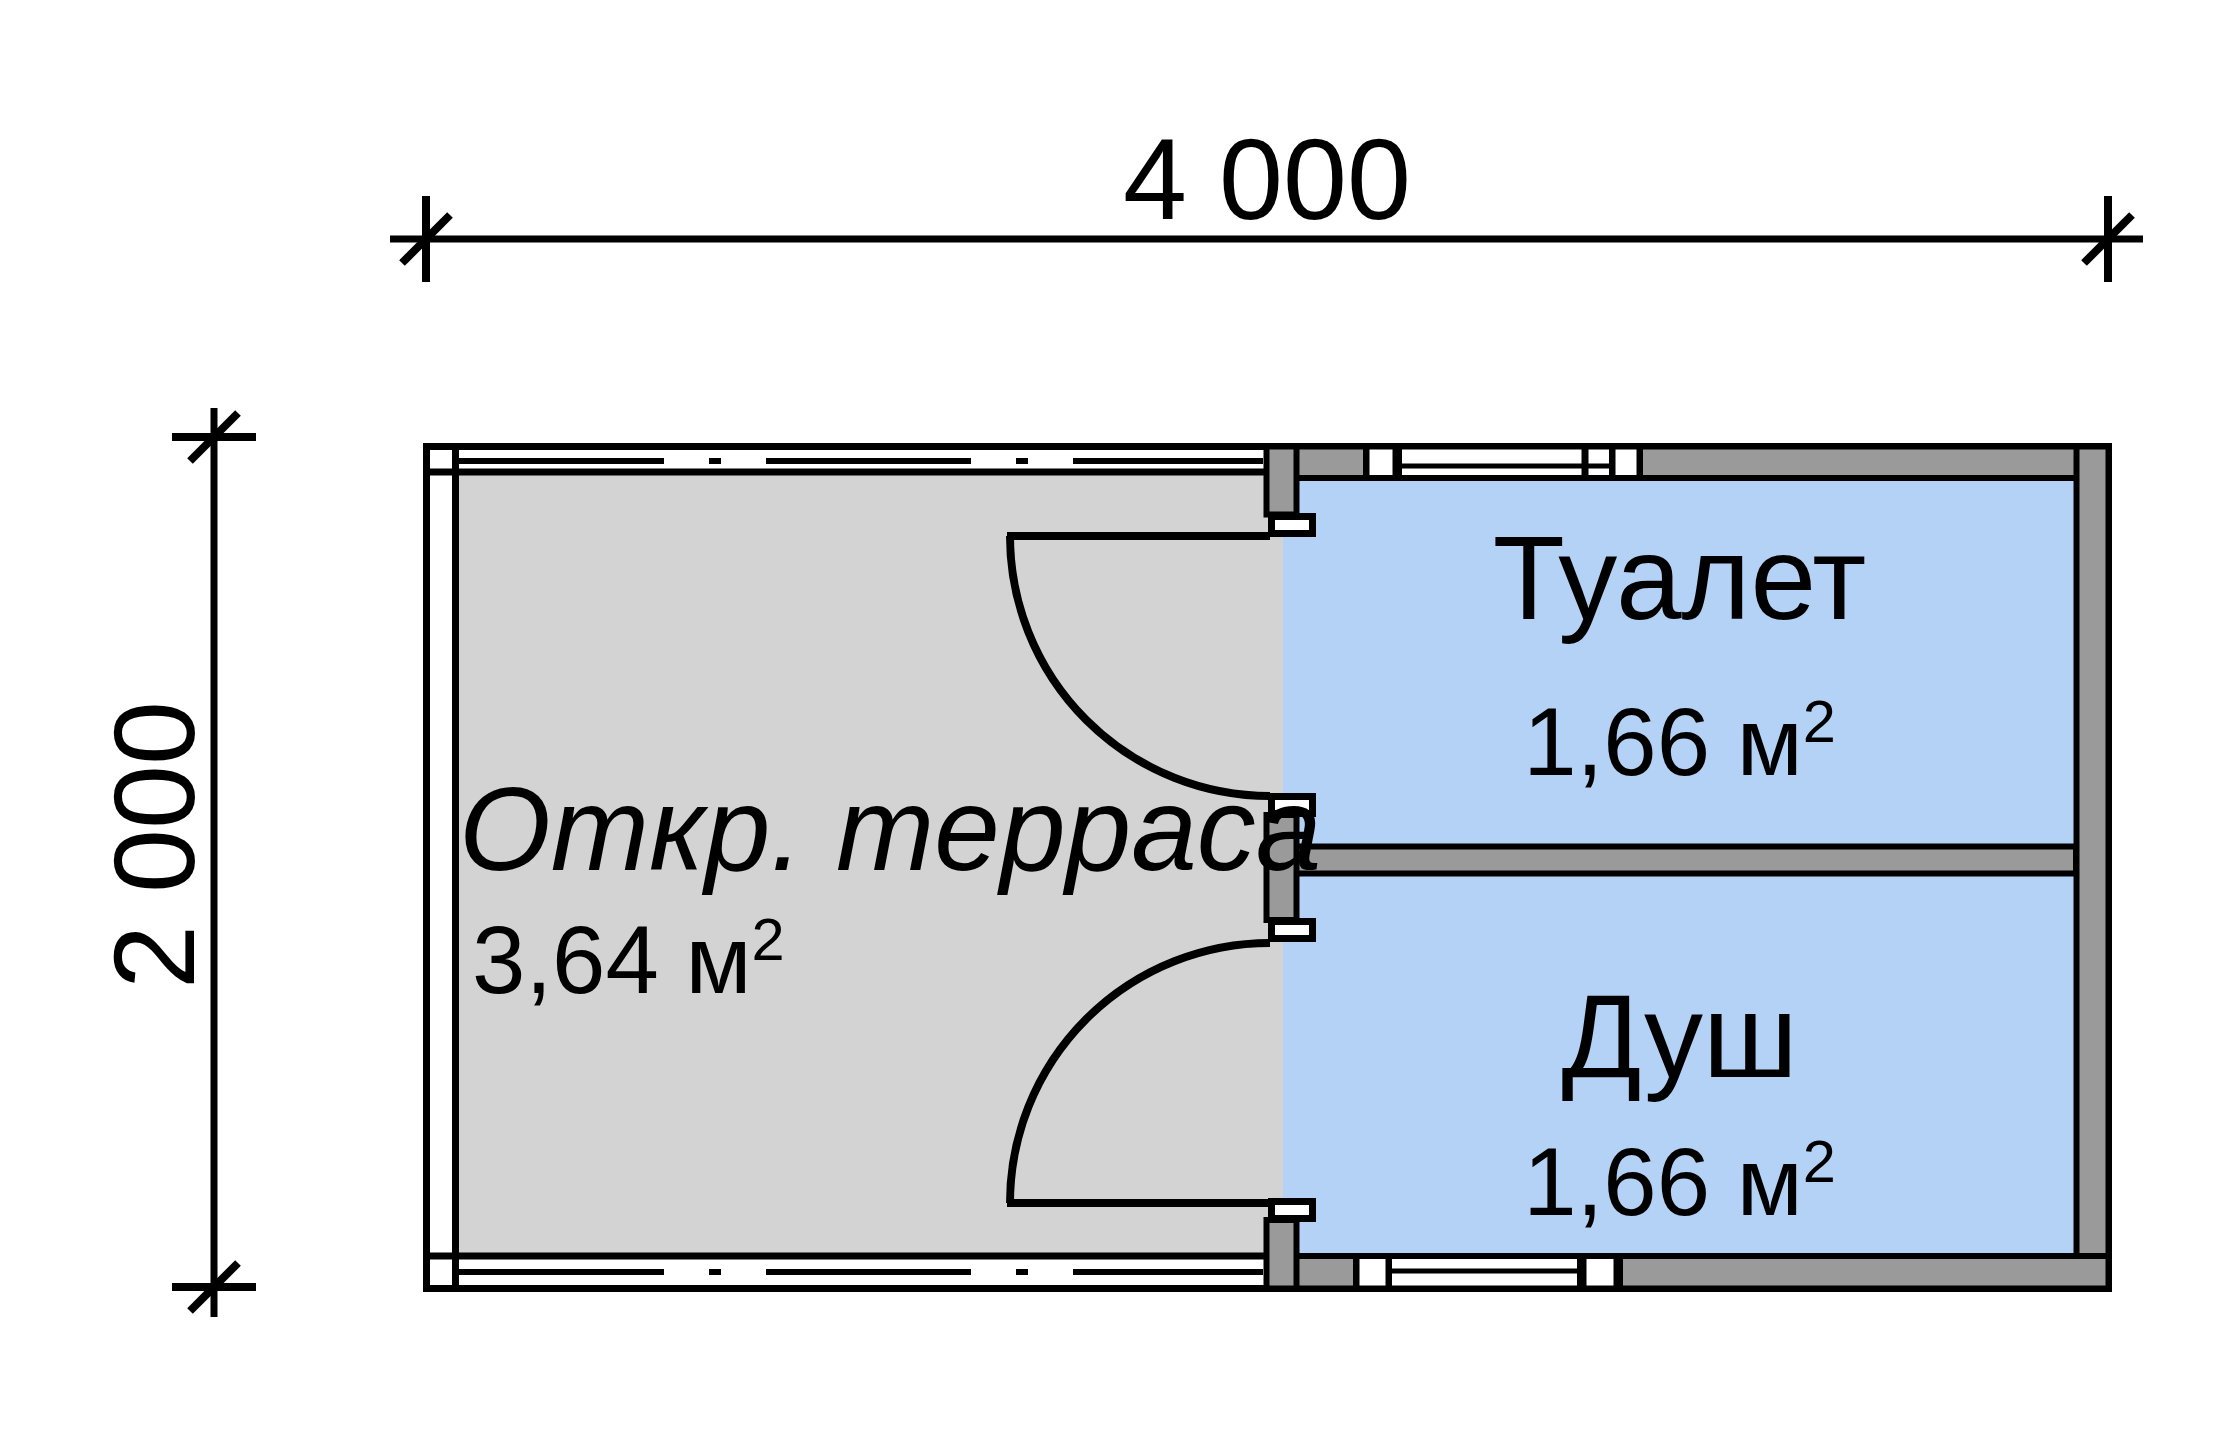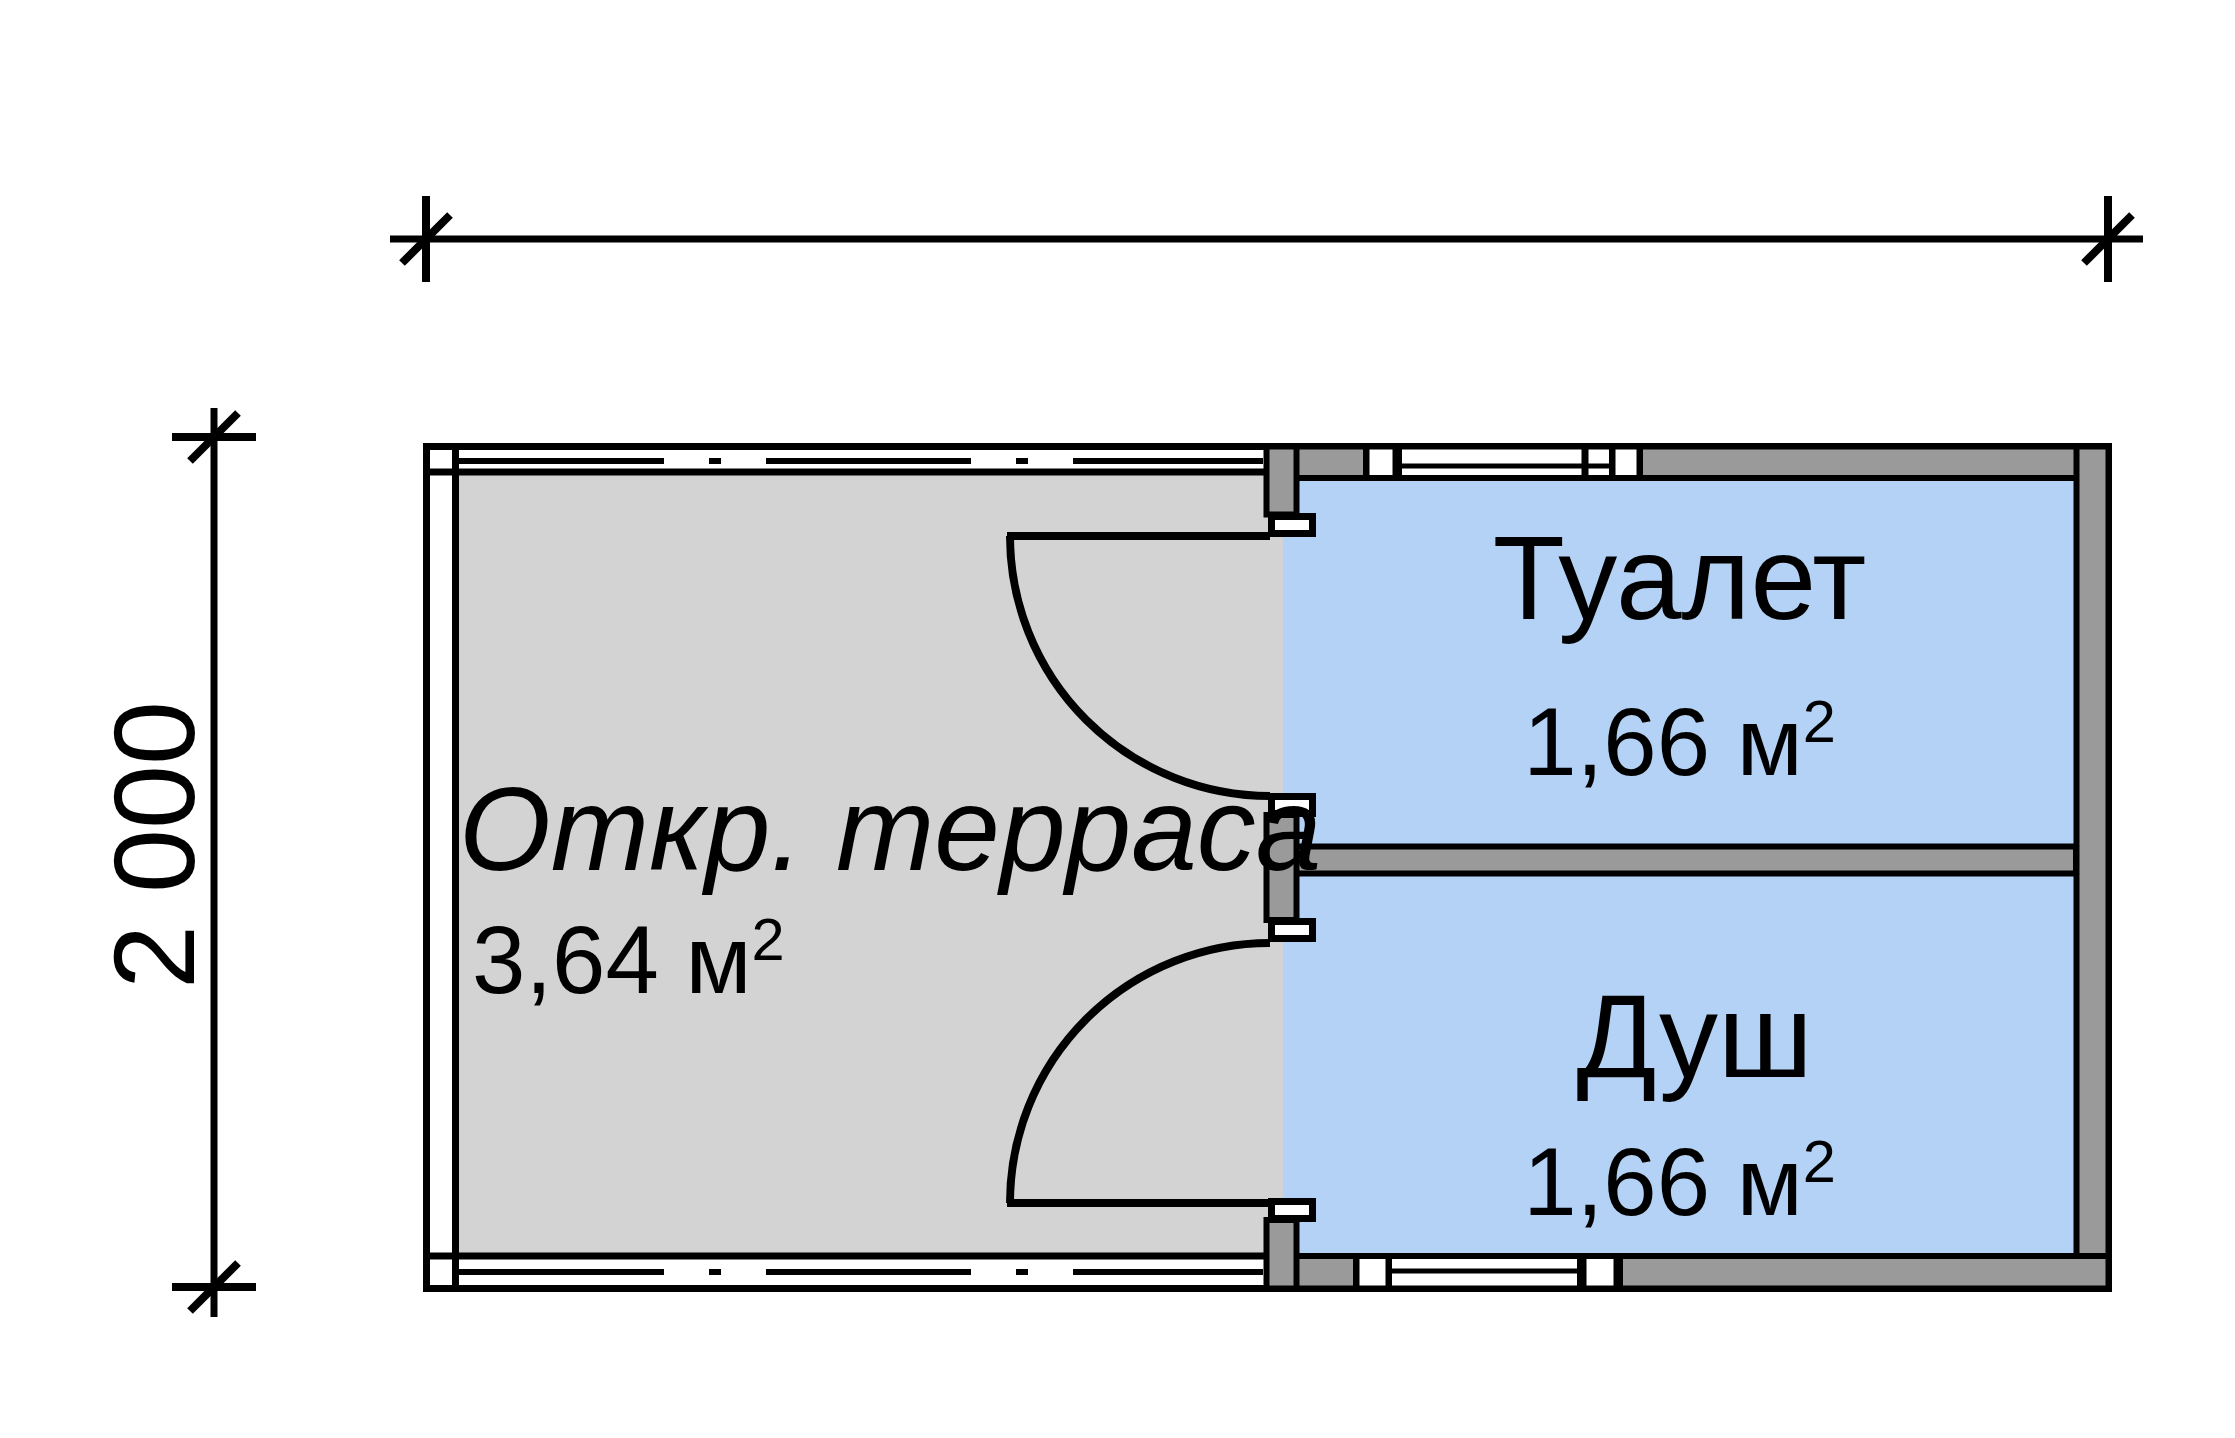--- a/index.html
+++ b/index.html
@@ -110,31 +110,32 @@
 
     <g stroke="#000">
       <line x1="214" y1="408" x2="214" y2="1317" stroke-width="7"></line>
       <line x1="172" y1="437" x2="256" y2="437" stroke-width="8"></line>
       <line x1="190" y1="461" x2="238" y2="413" stroke-width="8"></line>
       <line x1="172" y1="1287" x2="256" y2="1287" stroke-width="8"></line>
       <line x1="190" y1="1311" x2="238" y2="1263" stroke-width="8"></line>
     </g>
   </svg>
 
+  <div class="label dim-label centered" style="left:1067px;top:122px;width:400px;">4 000</div>
 
   <div class="label dim-label dim-label-v" style="left:-50px;top:787px;width:410px;height:116px;">2 000</div>
 
   <div class="label room-name" style="left:459px;top:770px;width:824px;font-style:italic;">Откр. терраса</div>
   <div class="label room-area" style="left:472px;top:912px;">
     <span>3,64 м</span><sup>2</sup>
   </div>
 
   <div class="label room-name" style="left:1283px;top:519px;width:793px;">Туалет</div>
   <div class="label room-area centered" style="left:1283px;top:694px;width:793px;">
     <span>1,66 м</span><sup>2</sup>
   </div>
 
-  <div class="label room-name" style="left:1283px;top:977px;width:793px;padding-left:15px;">Душ</div>
+  <div class="label room-name" style="left:1283px;top:977px;width:793px;">Душ</div>
   <div class="label room-area centered" style="left:1283px;top:1134px;width:793px;">
     <span>1,66 м</span><sup>2</sup>
   </div>
 
 </div>
 
 </body></html>

